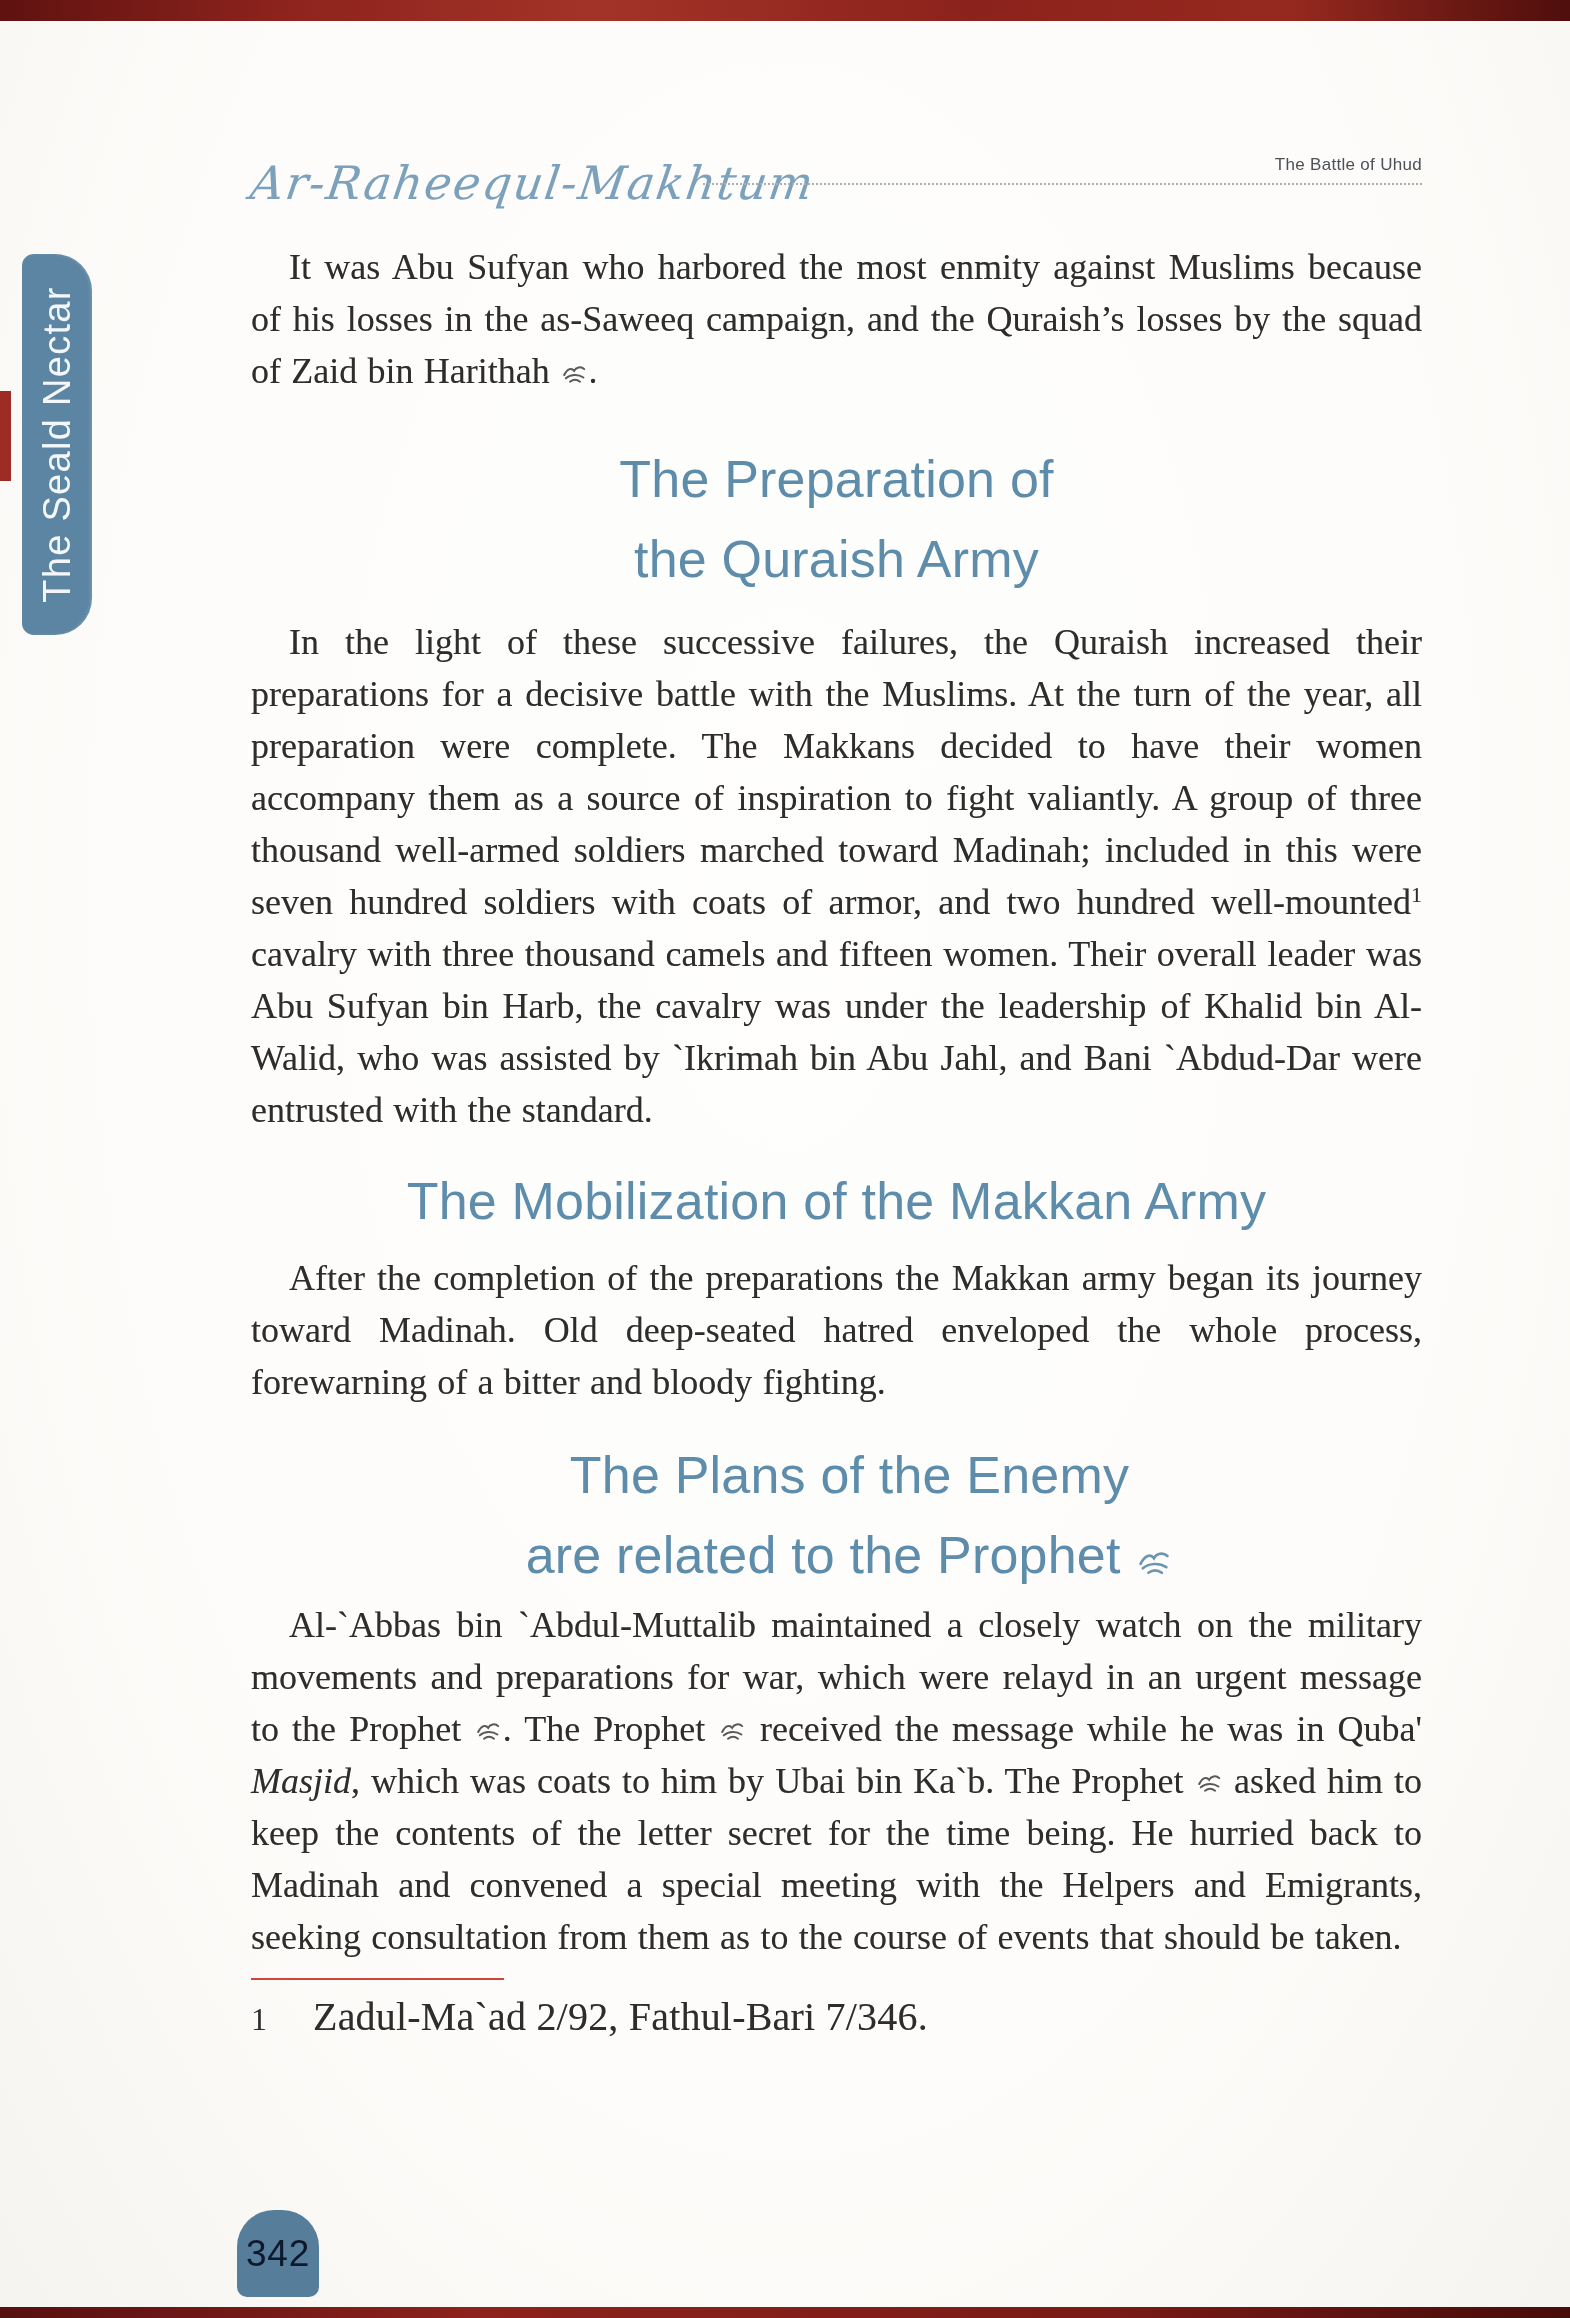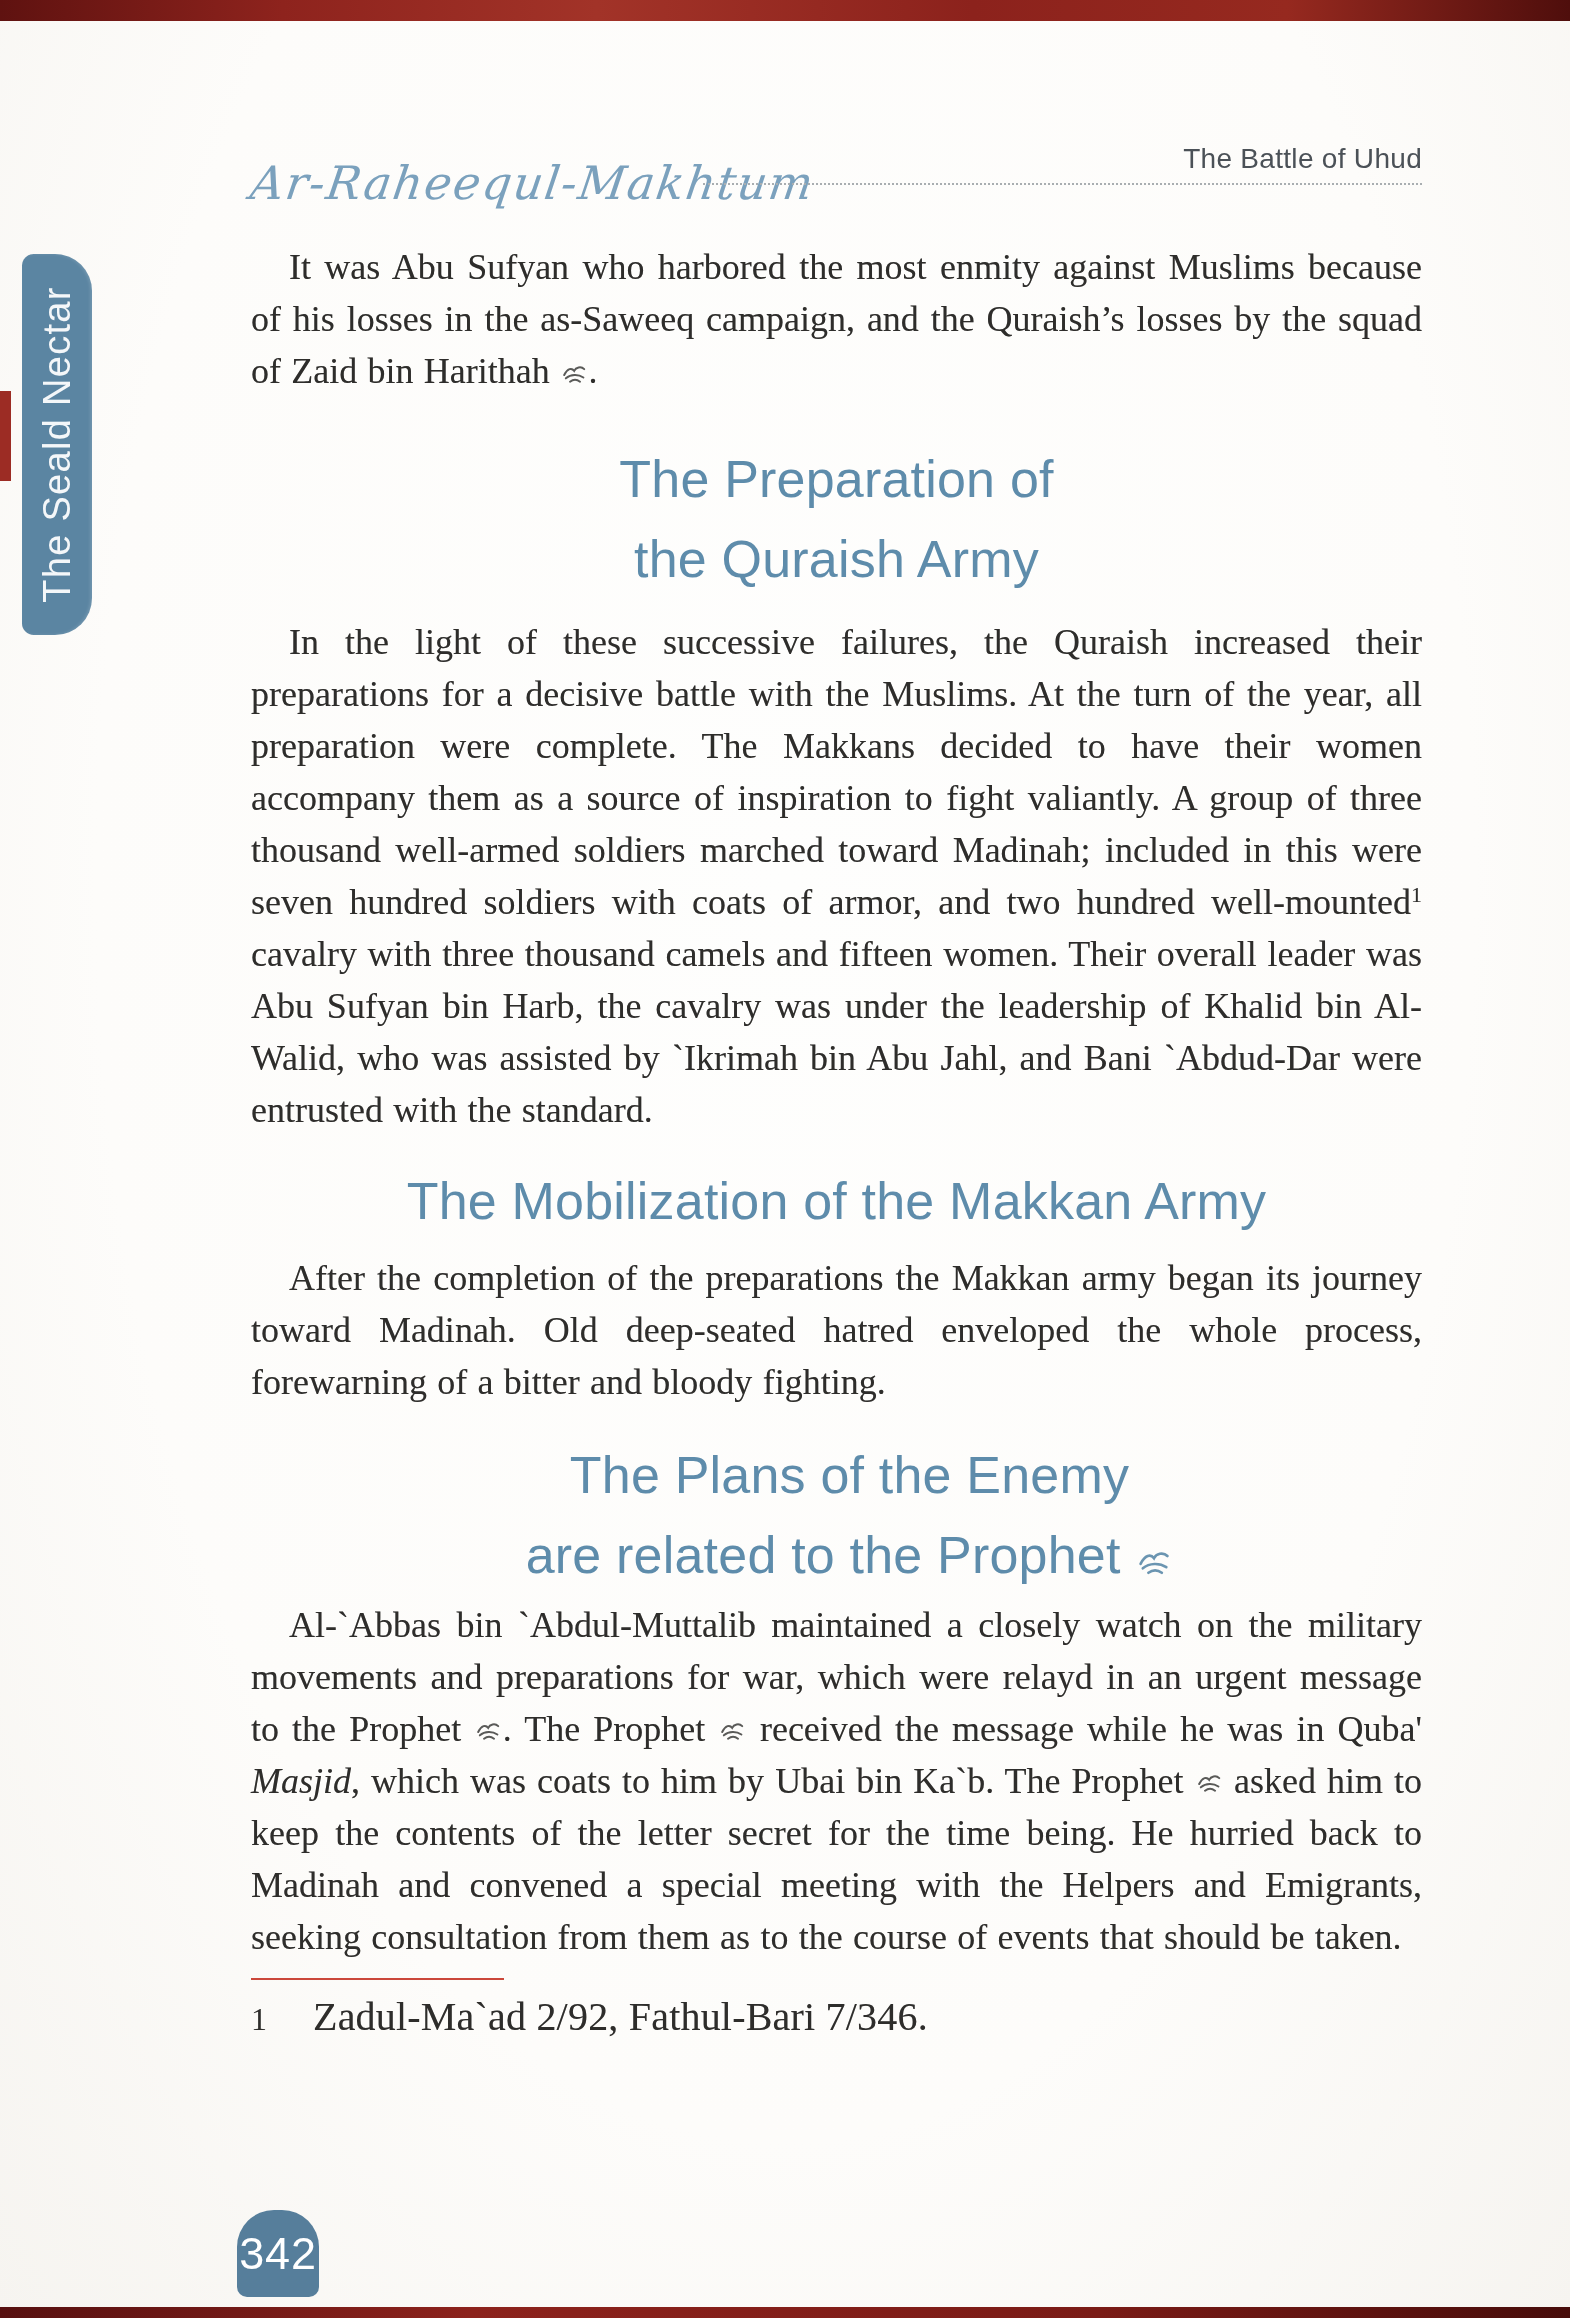--- a/index.html
+++ b/index.html
@@ -43,21 +43,21 @@
     transform: skewX(-8deg);
     white-space: nowrap;
   }
   .dotted-rule {
     position: absolute; left: 452px; right: 0; bottom: 11.7px; height: 0;
     border-bottom: 2.5px dotted #a9aeb1;
   }
   .chapter-title {
     position: absolute; right: 0; bottom: 22px;
     font-family: "Liberation Sans", "DejaVu Sans", sans-serif;
-    font-size: 28px;
+    font-size: 17px;
     color: #4b5157;
     letter-spacing: 0.3px;
   }
 
   
   .side-tab {
     position: absolute; left: 22px; top: 254px; width: 70px; height: 381px;
     background: #5b85a2;
     border-radius: 11.7px 37px 37px 11.7px;
     box-shadow: inset -1.7px 0 3.3px rgba(255,255,255,0.15);
@@ -129,21 +129,21 @@
 
   
   .page-badge {
     position: absolute; left: 237px; top: 2210px; width: 82px; height: 87px;
     background: #567e9b;
     border-radius: 37px 37px 10px 10px;
     display: flex; align-items: center; justify-content: center;
   }
   .page-badge span {
     font-family: "Liberation Sans", "DejaVu Sans", sans-serif;
-    font-size: 45px; color: #ffffff; letter-spacing: 0.8px;
+    font-size: 37px; color: #0f172a; letter-spacing: 0.8px;
   }
 </style>
 </head>
 <body>
 
 <div class="page">
 
   <div class="edge-top"></div>
   <div class="edge-bottom"></div>
   <div class="edge-left"></div>

